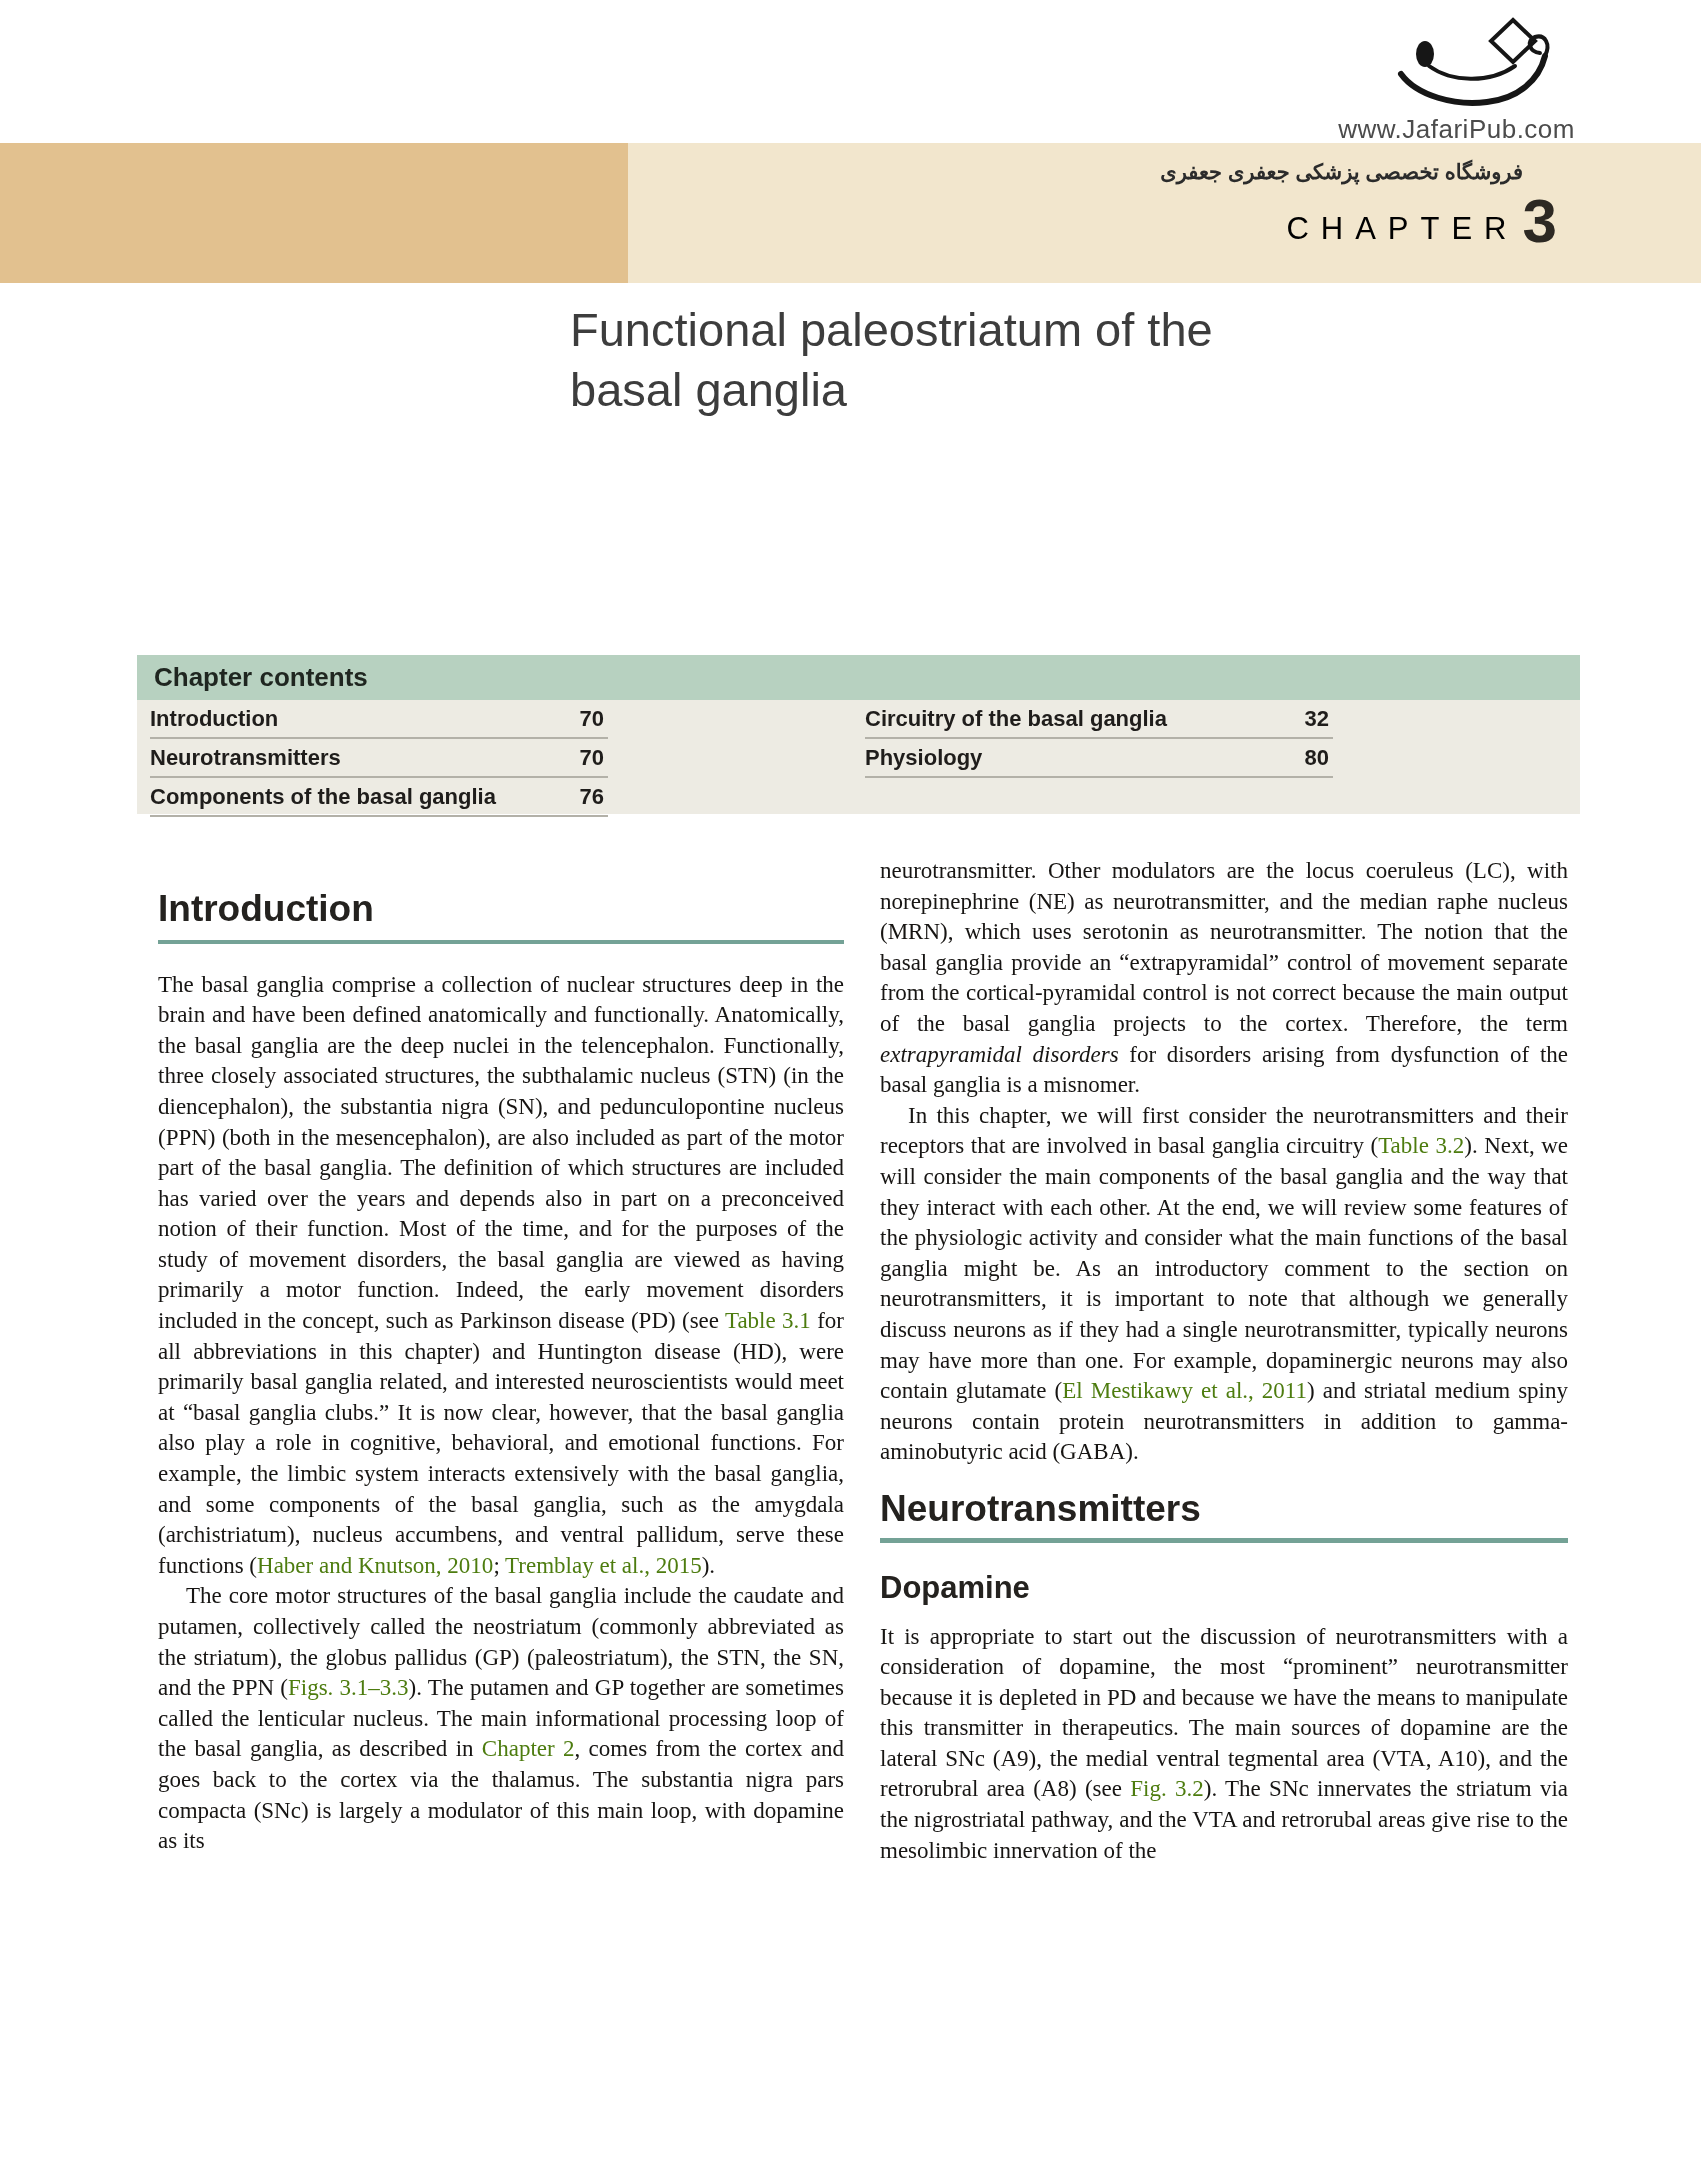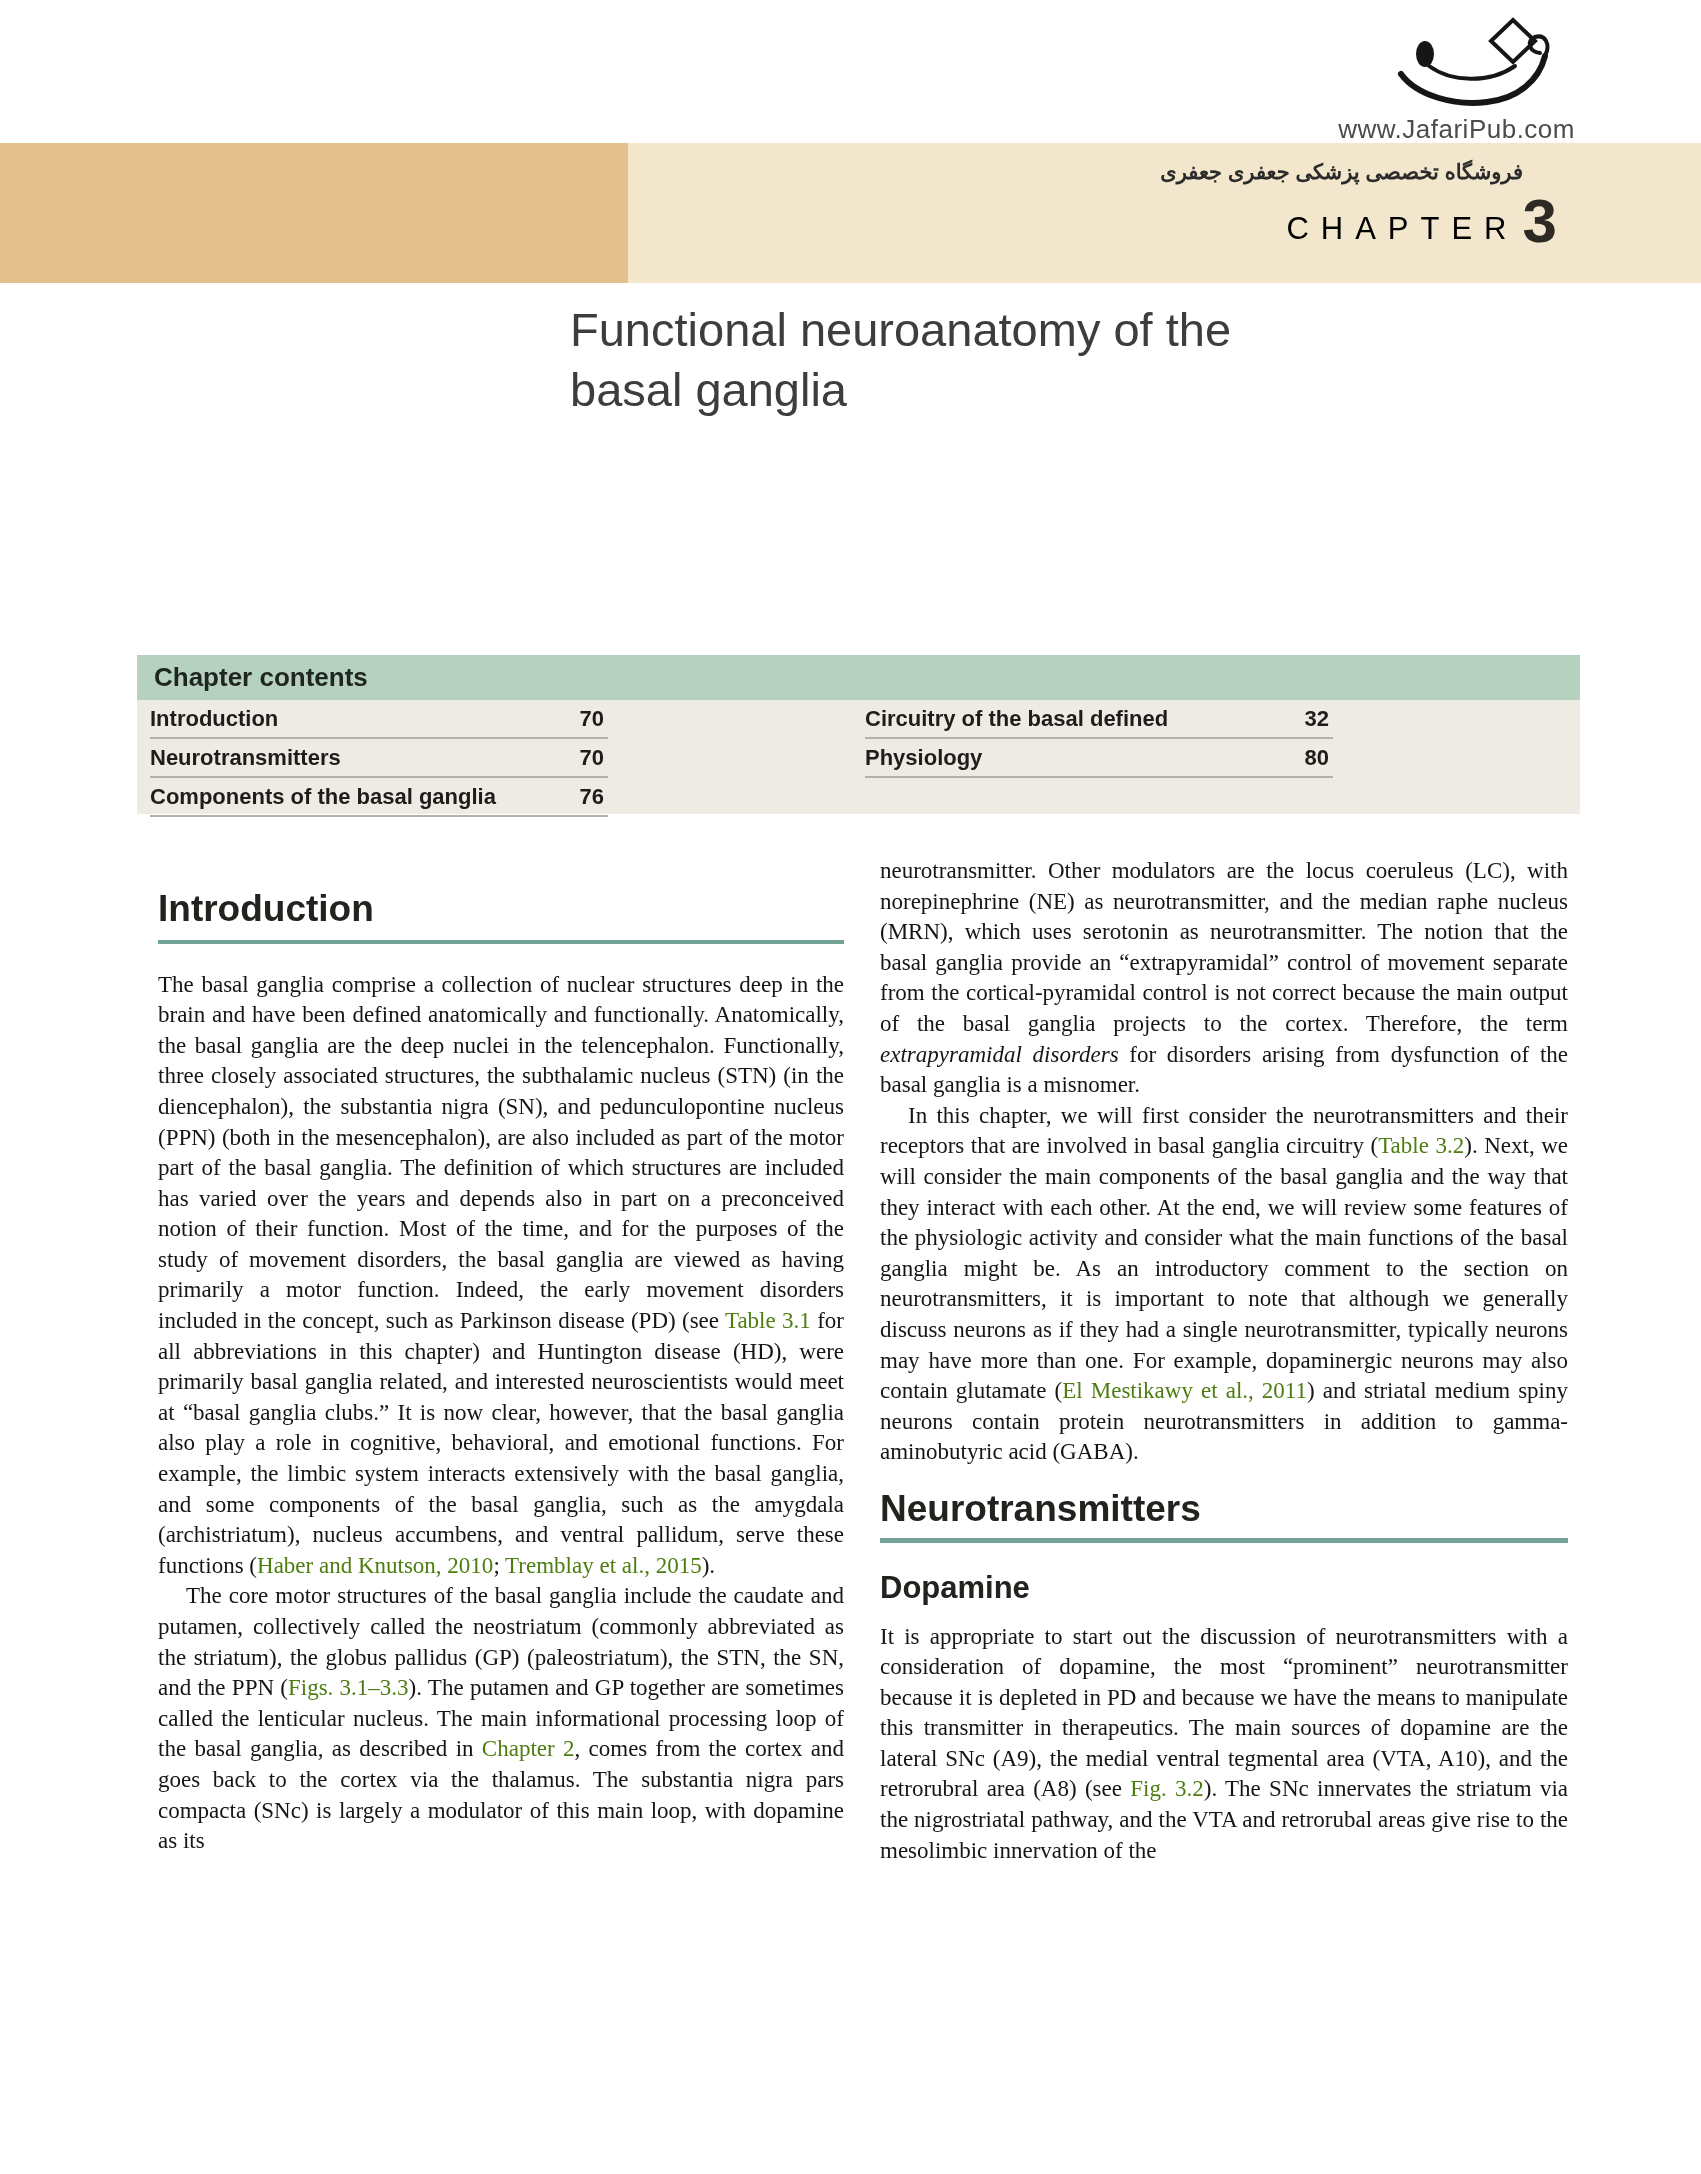--- a/index.html
+++ b/index.html
@@ -72,21 +72,21 @@
 
   <div class="band-dark"></div>
   <div class="band-light"></div>
   <div class="persian-line" dir="rtl">فروشگاه تخصصی پزشکی جعفری جعفری</div>
   <div class="chapter-line">
     <span class="chapter-word">CHAPTER</span>
     <span class="chapter-num">3</span>
   </div>
 
   <div class="page-title">
-    <div>Functional neuroanatomy of the</div>
+    <div>Functional paleostriatum of the</div>
     <div>basal ganglia</div>
   </div>
 
   <div class="toc">
     <div class="toc-header">
       <span>Chapter contents</span>
     </div>
     <div class="toc-body">
       <div class="toc-col toc-col-left">
         <div class="toc-row">
@@ -97,21 +97,21 @@
           <span class="toc-label">Neurotransmitters</span>
           <span class="toc-page">70</span>
         </div>
         <div class="toc-row">
           <span class="toc-label">Components of the basal ganglia</span>
           <span class="toc-page">76</span>
         </div>
       </div>
       <div class="toc-col toc-col-right">
         <div class="toc-row">
-          <span class="toc-label">Circuitry of the basal defined</span>
+          <span class="toc-label">Circuitry of the basal ganglia</span>
           <span class="toc-page">32</span>
         </div>
         <div class="toc-row">
           <span class="toc-label">Physiology</span>
           <span class="toc-page">80</span>
         </div>
       </div>
     </div>
   </div>
 

